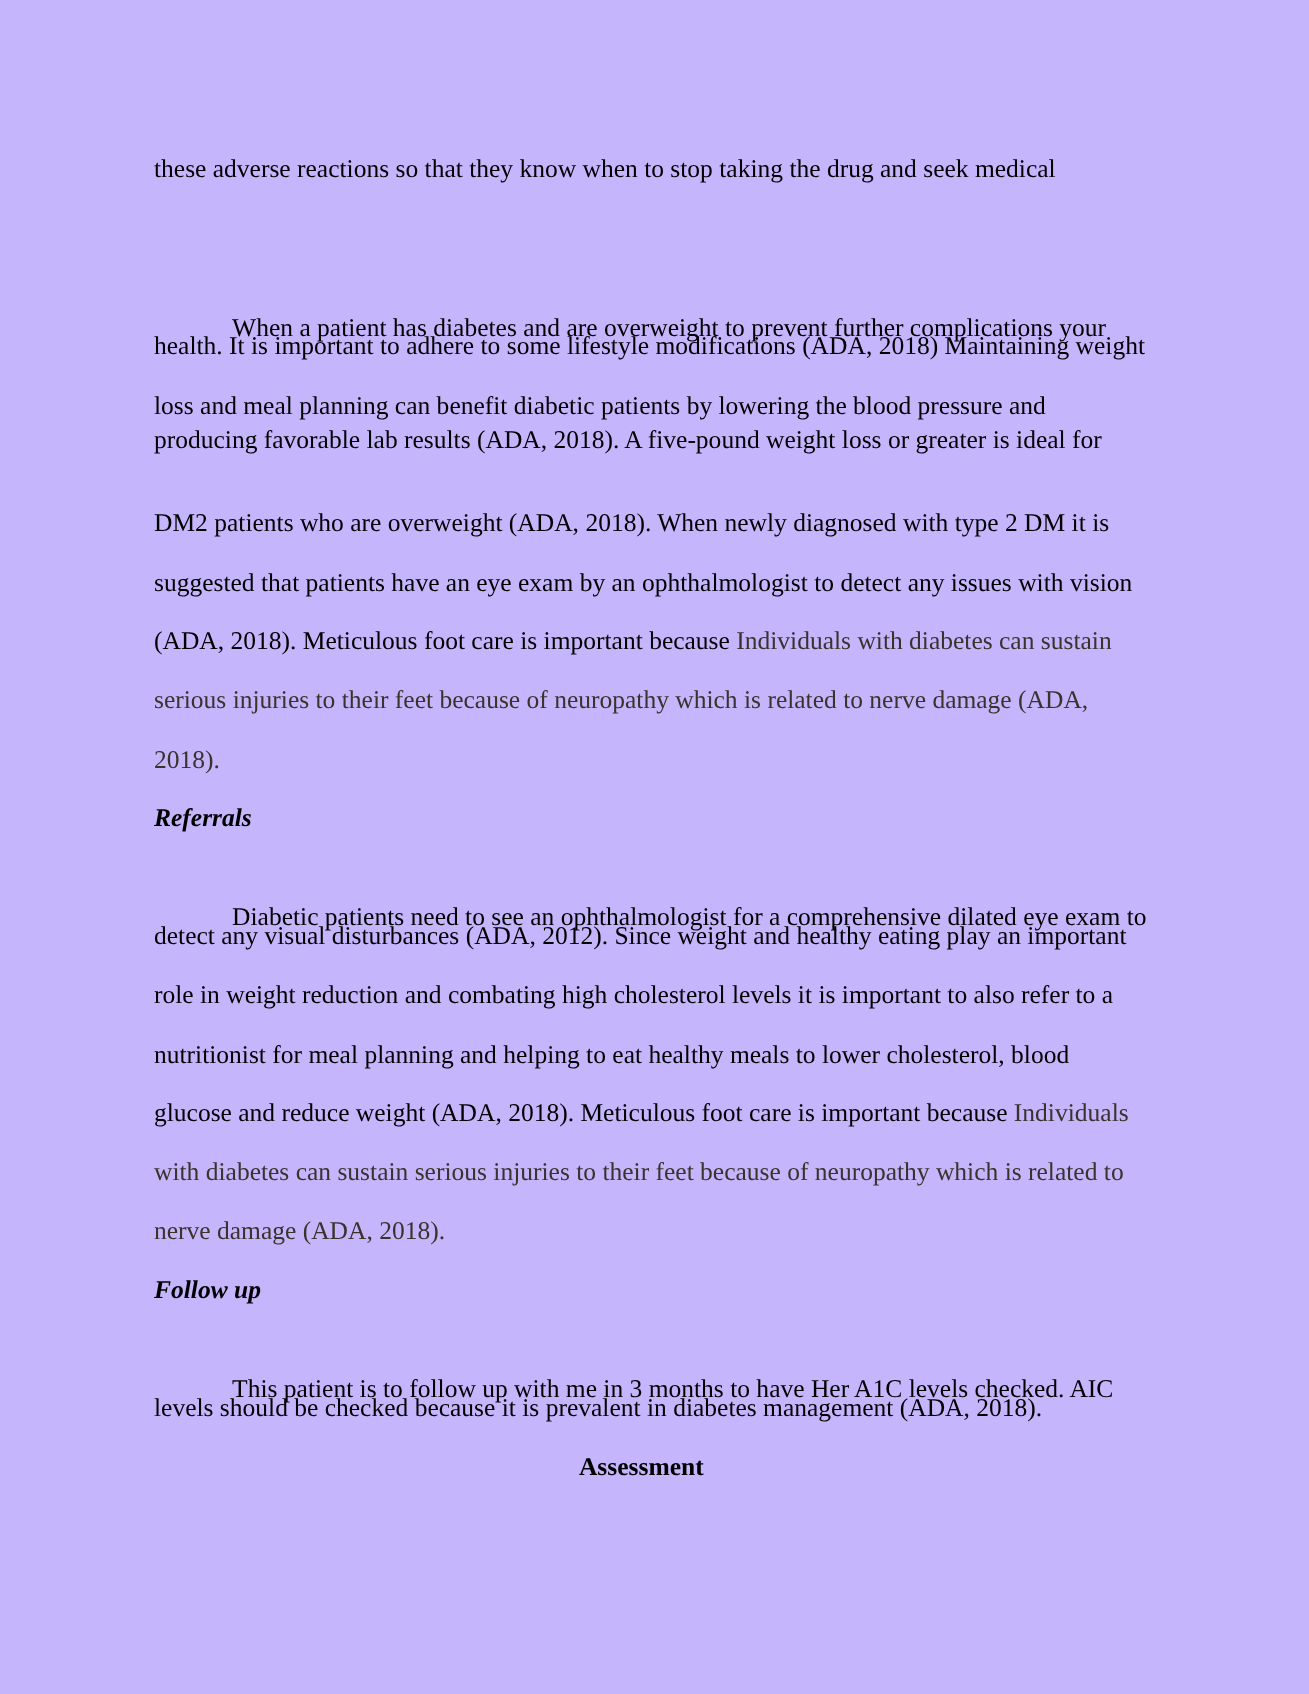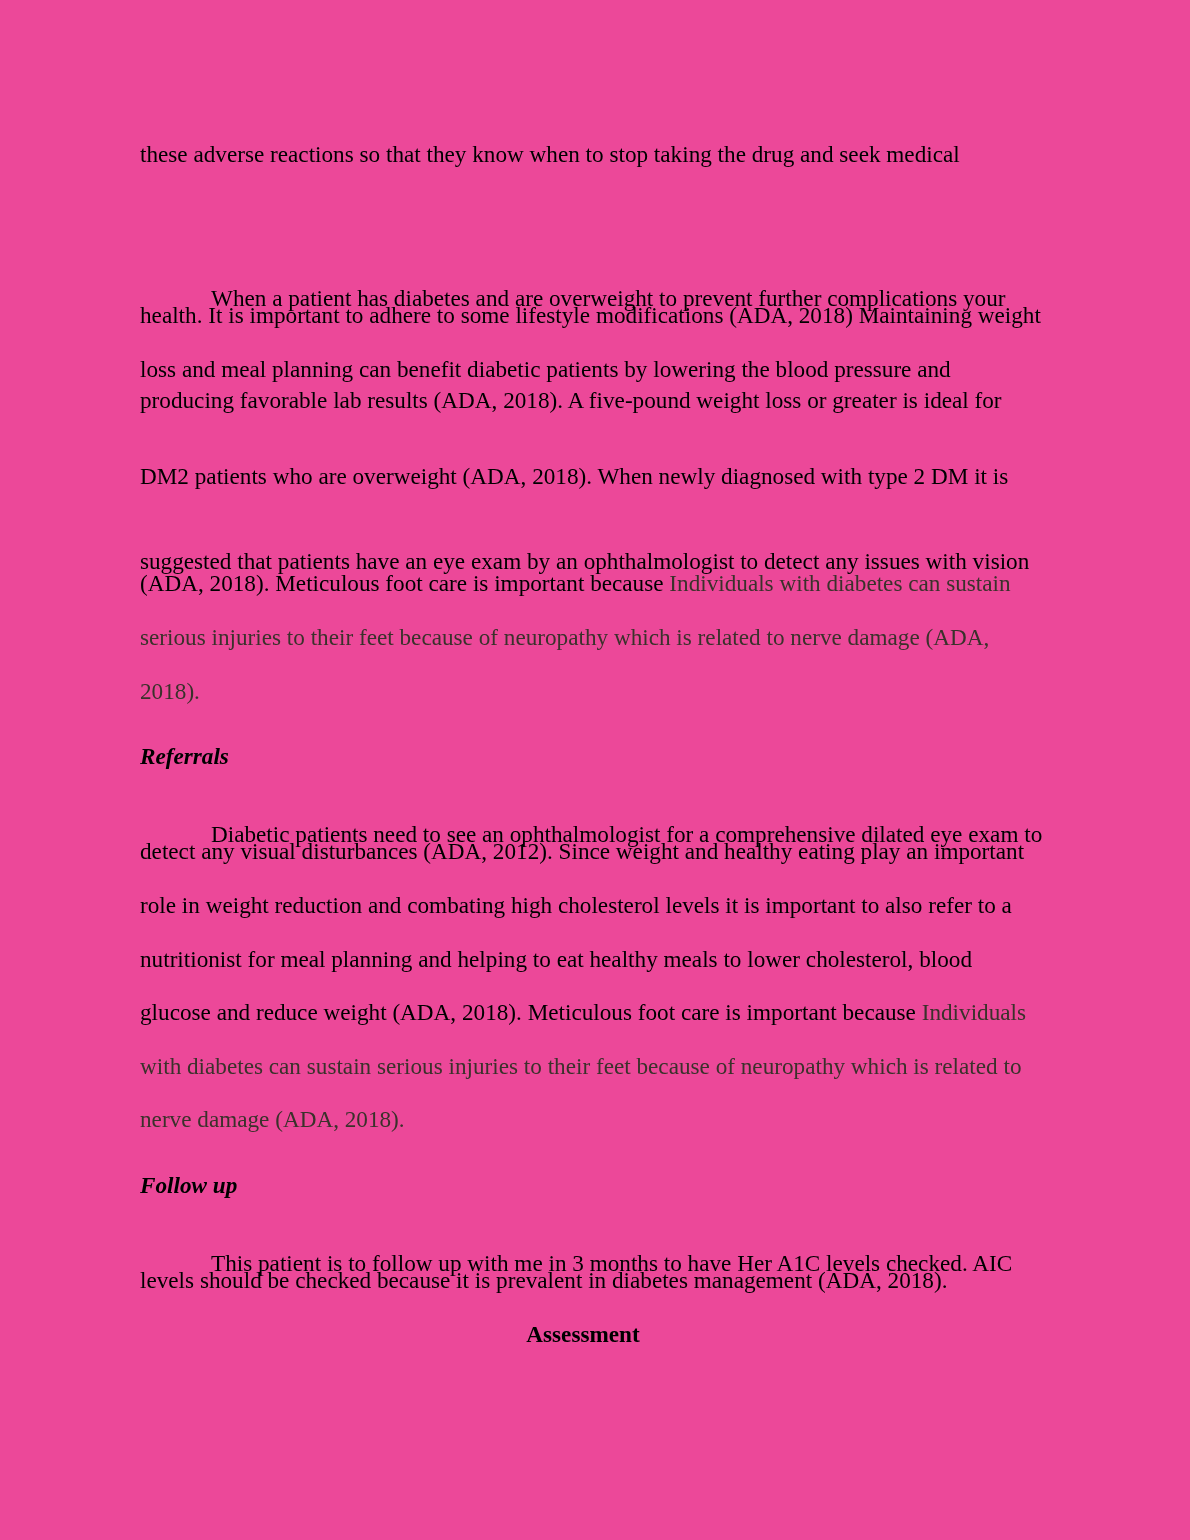--- a/index.html
+++ b/index.html
@@ -1,40 +1,40 @@
 <!DOCTYPE html>
 <html><head>
 <meta charset="utf-8">
 <style>
   html, body { margin: 0; padding: 0; background: #ffffff; }
   body { width: 1190px; height: 1540px; position: relative; overflow: hidden; }
-  .page { position: absolute; left: 0; top: 0; width: 1190px; height: 1540px; background: #ec4899; }
+  .page { position: absolute; left: 0; top: 0; width: 1190px; height: 1540px; background: #c4b5fd; }
   .line {
     position: absolute; left: 140px; white-space: nowrap;
     font-family: "Liberation Serif", "DejaVu Serif", serif;
     font-size: 23.2px; color: #000; line-height: 1;
   }
   .indent { left: 211px; margin-top: 36px; }
   .alt { color: #3a322b; }
-  .heading-italic { font-weight: bold; font-style: italic; margin-top: 12px; }
+  .heading-italic { font-weight: bold; font-style: italic; }
   .heading-center { left: 0; width: 1094px; text-align: center; font-weight: bold; margin-left: 36px; }
 </style>
 </head>
 <body>
 
 <div class="page">
 
   <div class="line" style="top:143px">these adverse reactions so that they know when to stop taking the drug and seek medical</div>
 
   <div class="line indent" style="top:251px">When a patient has diabetes and are overweight to prevent further complications your</div>
   <div class="line" style="top:304px">health. It is important to adhere to some lifestyle modifications (ADA, 2018) Maintaining weight</div>
   <div class="line" style="top:358px">loss and meal planning can benefit diabetic patients by lowering the blood pressure and</div>
   <div class="line" style="top:389px">producing favorable lab results (ADA, 2018). A five-pound weight loss or greater is ideal for</div>
   <div class="line" style="top:465px">DM2 patients who are overweight (ADA, 2018). When newly diagnosed with type 2 DM it is</div>
-  <div class="line" style="top:550px">suggested that patients have an eye exam by an ophthalmologist to detect any issues with vision</div>
+  <div class="line" style="top:519px">suggested that patients have an eye exam by an ophthalmologist to detect any issues with vision</div>
   <div class="line" style="top:572px"><span>(ADA, 2018). Meticulous foot care is important because </span><span class="alt">Individuals with diabetes can sustain</span></div>
   <div class="line alt" style="top:626px">serious injuries to their feet because of neuropathy which is related to nerve damage (ADA,</div>
   <div class="line alt" style="top:680px">2018).</div>
 
   <div class="line heading-italic" style="top:733px">Referrals</div>
 
   <div class="line indent" style="top:787px">Diabetic patients need to see an ophthalmologist for a comprehensive dilated eye exam to</div>
   <div class="line" style="top:840px">detect any visual disturbances (ADA, 2012). Since weight and healthy eating play an important</div>
   <div class="line" style="top:948px">nutritionist for meal planning and helping to eat healthy meals to lower cholesterol, blood</div>
   <div class="line" style="top:894px">role in weight reduction and combating high cholesterol levels it is important to also refer to a</div>

